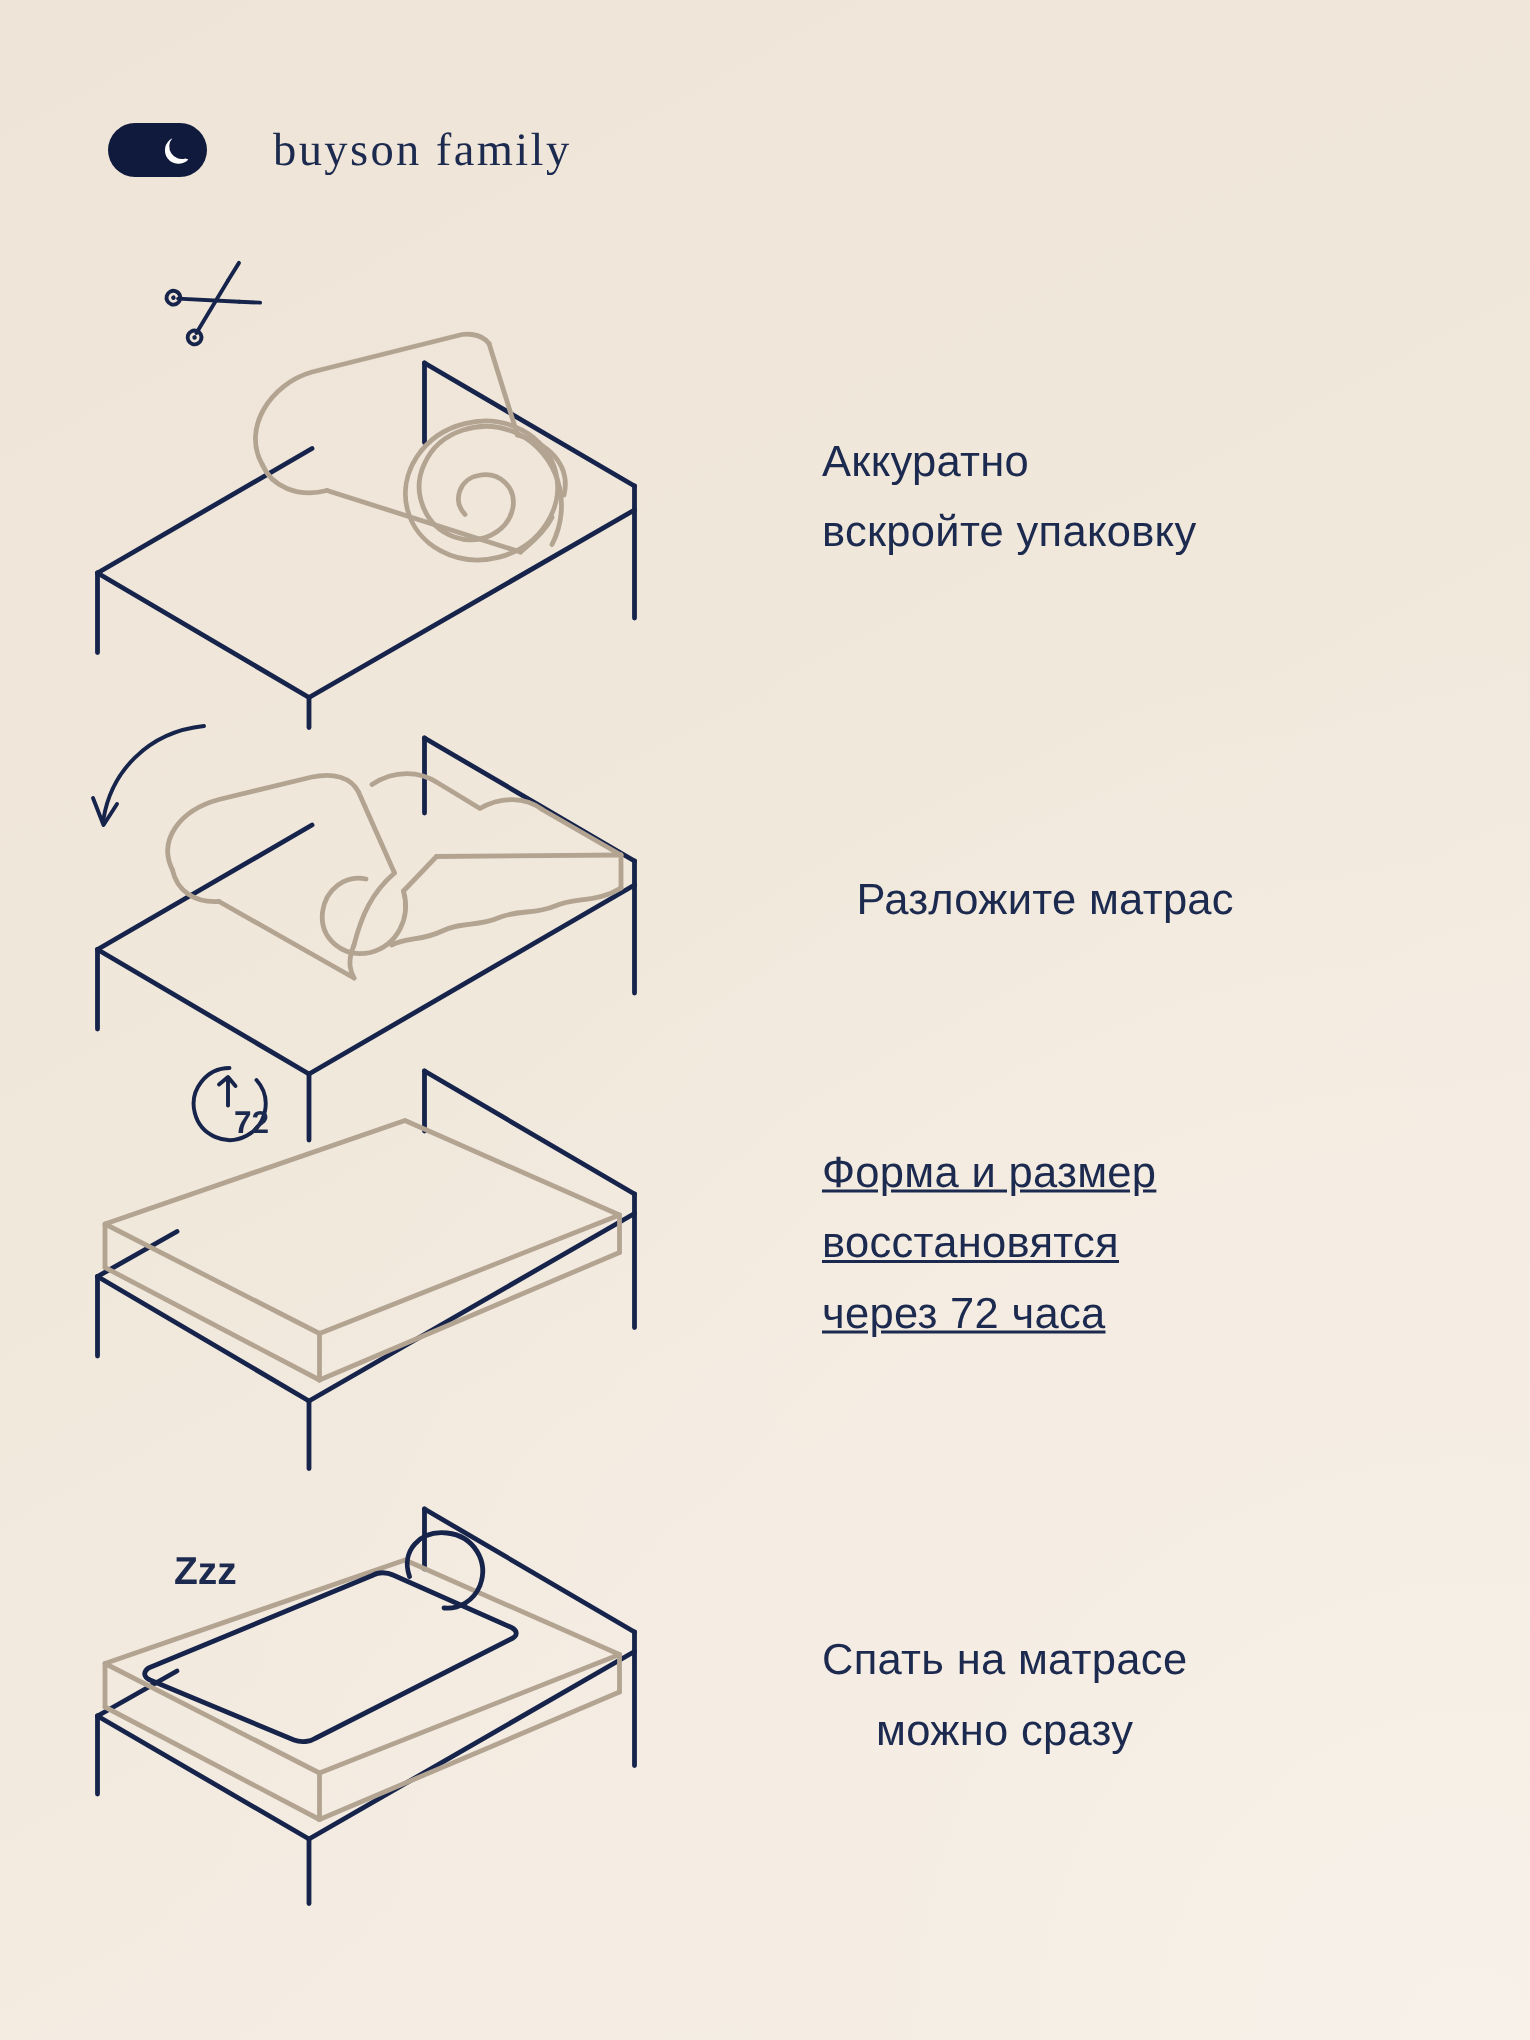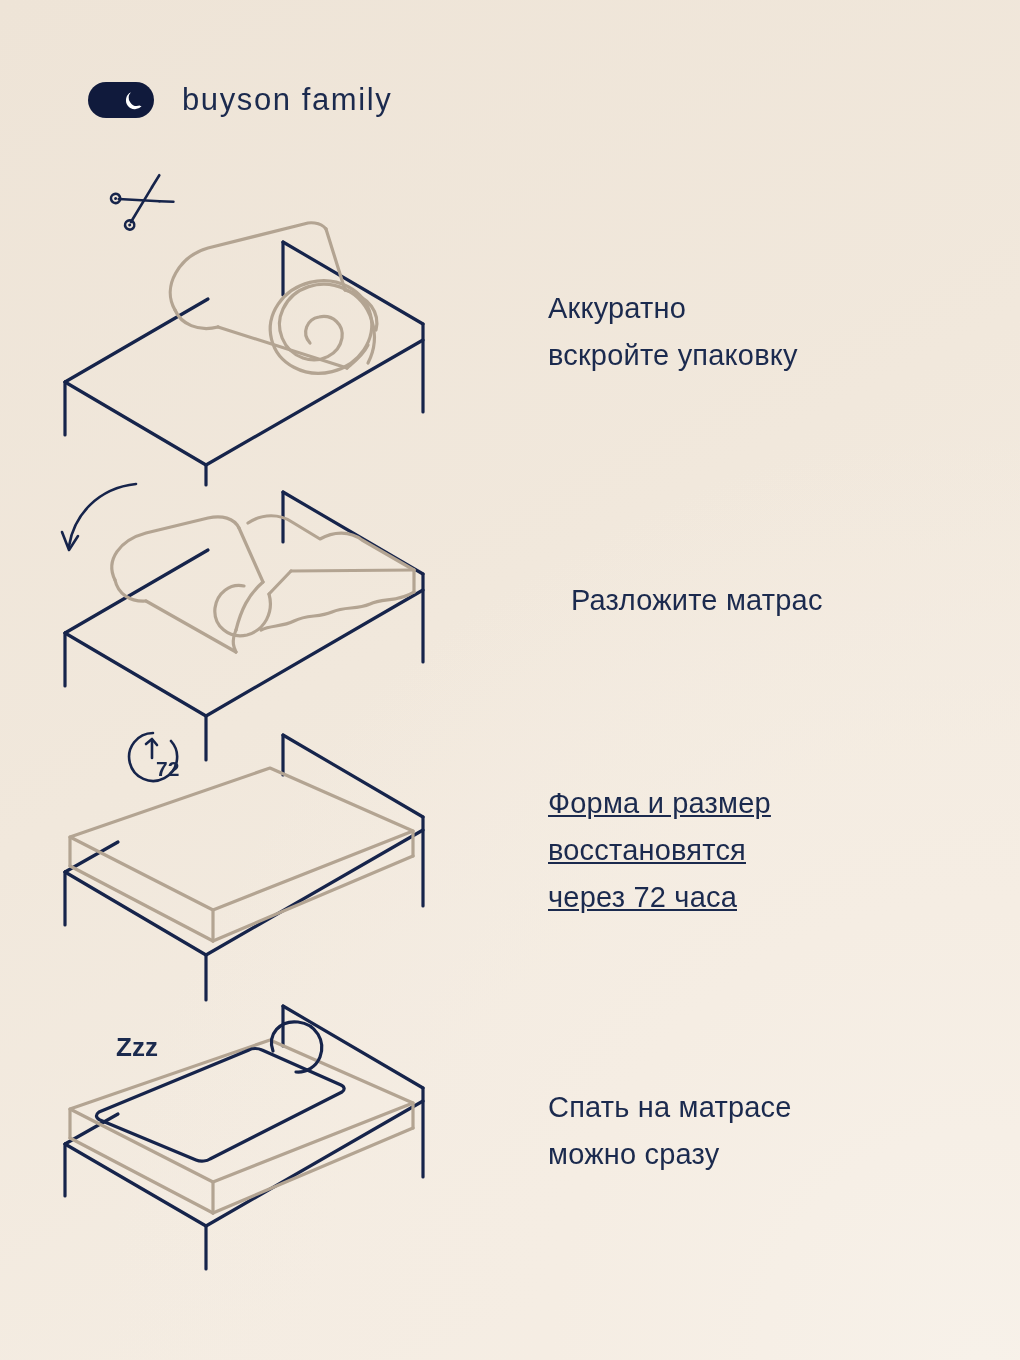--- a/index.html
+++ b/index.html
@@ -19,25 +19,26 @@
     height: 1360px;
     background:
       radial-gradient(120% 95% at 96% 100%, #f7f1e9 0%, #f5ede3 35%, rgba(239,230,218,0) 72%),
       linear-gradient(152deg, #eee4d7 0%, #f1e8dc 45%, #f6efe6 100%);
     overflow: hidden;
   }
 
   
   .brand {
     position: absolute;
-    left: 88px;
+    left: 72px;
     top: 82px;
     display: flex;
     align-items: center;
-    gap: 28px;
+    gap: 44px;
+    font-family: Liberation Serif, serif;
   }
   .brand-mark {
     width: 66px;
     height: 36px;
     border-radius: 18px;
     background: #101a3c;
     position: relative;
     flex: none;
   }
   .brand-mark .moon {
@@ -76,25 +77,25 @@
     letter-spacing: 0.2px;
     white-space: pre-line;
   }
 
   #step1 { top: 185px; height: 300px; }
   #step1 .step-text { top: 100px; }
 
   #step2 { top: 470px; height: 280px; }
   #step2 .step-text { top: 107px; margin-left: 23px; }
 
-  #step3 { top: 720px; height: 280px; }
+  #step3 { top: 699px; height: 280px; }
   #step3 .step-text { top: 60px; text-decoration: underline; }
 
   #step4 { top: 994px; height: 270px; }
-  #step4 .step-text { top: 90px; }
+  #step4 .step-text { top: 90px; text-align: center; }
 
   .art-label {
     font-weight: bold;
     font-size: 26px;
     fill: #1b2a4e;
     font-family: "Liberation Sans", sans-serif;
   }
   .clock-num {
     font-weight: bold;
     font-size: 21px;

